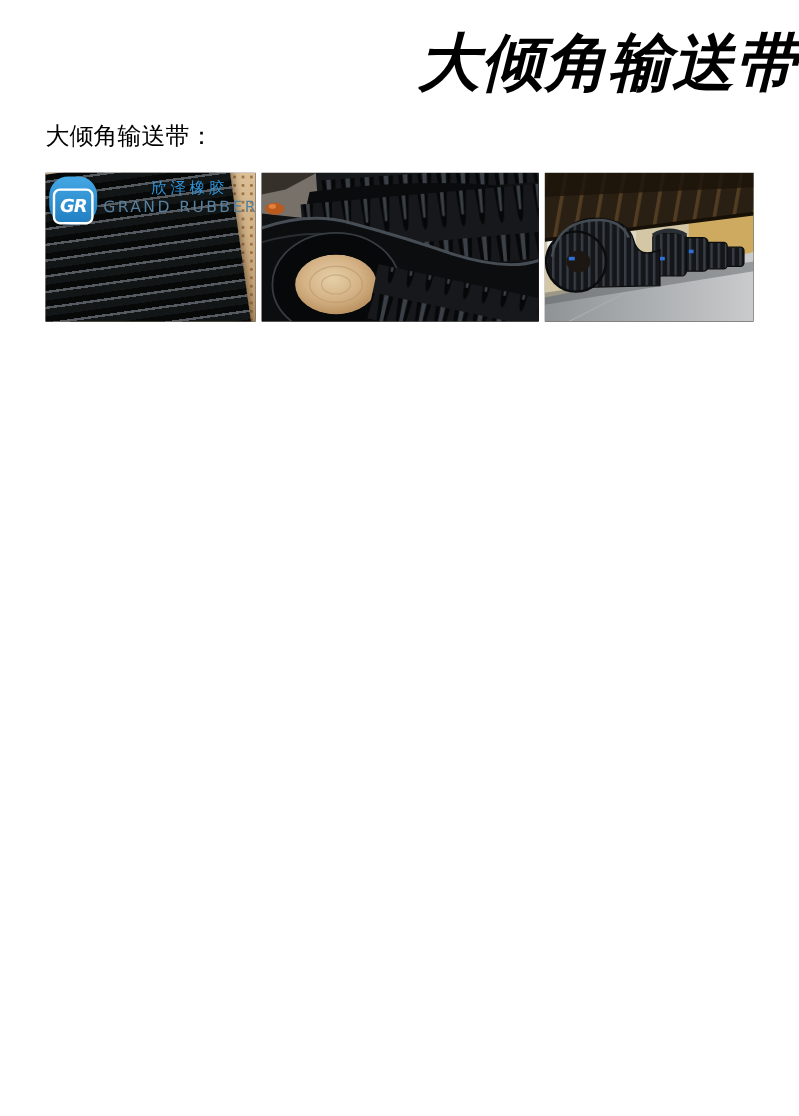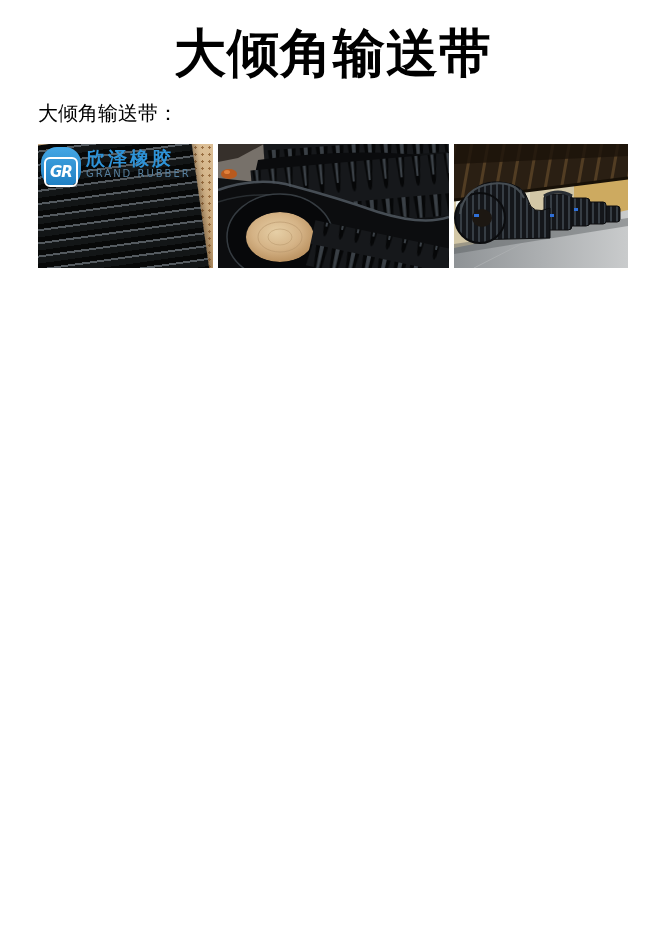--- a/index.html
+++ b/index.html
@@ -1,20 +1,20 @@
 <!DOCTYPE html>
 <html lang="zh"><head>
 <meta charset="utf-8">
 <title>大倾角输送带</title>
 <style>
   html,body{margin:0;padding:0;background:#fff;}
   body{width:666px;height:930px;overflow:hidden;font-family:"DejaVu Sans",sans-serif;color:#000;}
   .page{position:relative;width:666px;height:930px;background:#fff;}
 
-  .title{margin:16px 0 0;text-align:center;font-size:52px;line-height:74px;font-weight:700;letter-spacing:1px;}
+  .title{margin:16px 0 0;text-align:right;font-size:52px;line-height:74px;font-weight:700;letter-spacing:1px;font-style:italic;}
 
   .content{padding:0 37px 0 38px;}
   .content p{margin:20px 0 0;font-size:20px;line-height:27px;text-align:left;
              word-break:break-all;line-break:anywhere;}
   .content p.intro{margin-top:10px;}
 
   
   .gallery{display:flex;gap:5px;margin:17px 0 0 38px;}
   .photo{position:relative;height:124px;overflow:hidden;background:#111;flex:none;}
   .photo svg{display:block;}
@@ -30,22 +30,22 @@
     transform:rotate(-8deg);
     background:repeating-linear-gradient(to bottom,#070808 0 5px,#545a5f 5px 7px,#131617 7px 13px);
     box-shadow:2px 2px 6px rgba(40,25,10,.45);}
   .brand{position:absolute;top:3px;left:3px;display:flex;align-items:flex-start;gap:5px;}
   .brand-mark{width:40px;height:40px;border-radius:16px;
     background:linear-gradient(#45a7e4,#1e7ec2);
     display:flex;align-items:flex-end;justify-content:center;box-shadow:0 1px 2px rgba(0,0,0,.4);}
   .brand-mark span{display:flex;align-items:center;justify-content:center;
     width:30px;height:26px;border:2px solid #fff;border-radius:6px;
     color:#fff;font-weight:700;font-style:italic;font-size:15px;letter-spacing:-1px;}
-  .brand-cn{font-size:19px;font-weight:700;color:#2e93d8;letter-spacing:3px;line-height:22px;white-space:nowrap;}
-  .brand-en{font-size:10px;color:#57809f;letter-spacing:2px;line-height:9px;white-space:nowrap;}
+  .brand-cn{font-size:13px;font-weight:400;color:#2e93d8;letter-spacing:3px;line-height:22px;white-space:nowrap;margin-left:40px;}
+  .brand-en{font-size:13px;color:#57809f;letter-spacing:2px;line-height:9px;white-space:nowrap;}
 </style>
 </head>
 <body>
 
 <div class="page">
 
   <h1 class="title">大倾角输送带</h1>
 
   <div class="content">
     <p class="intro">大倾角输送带：</p>

